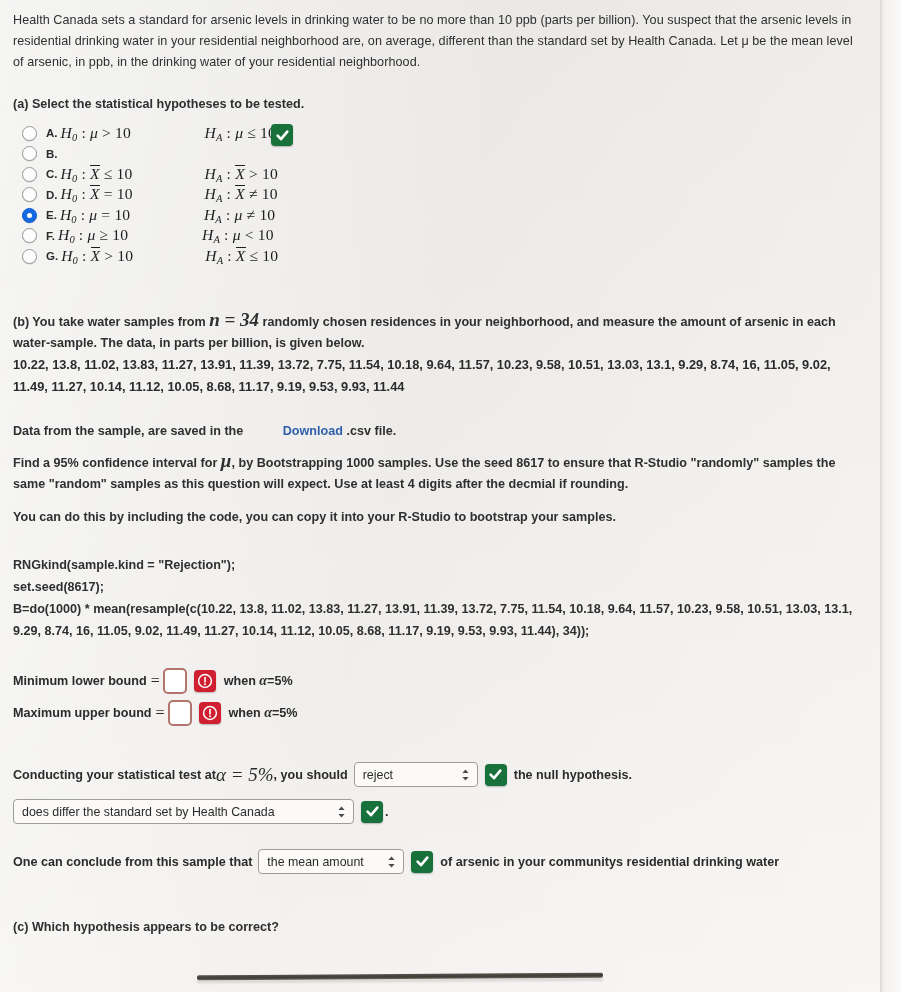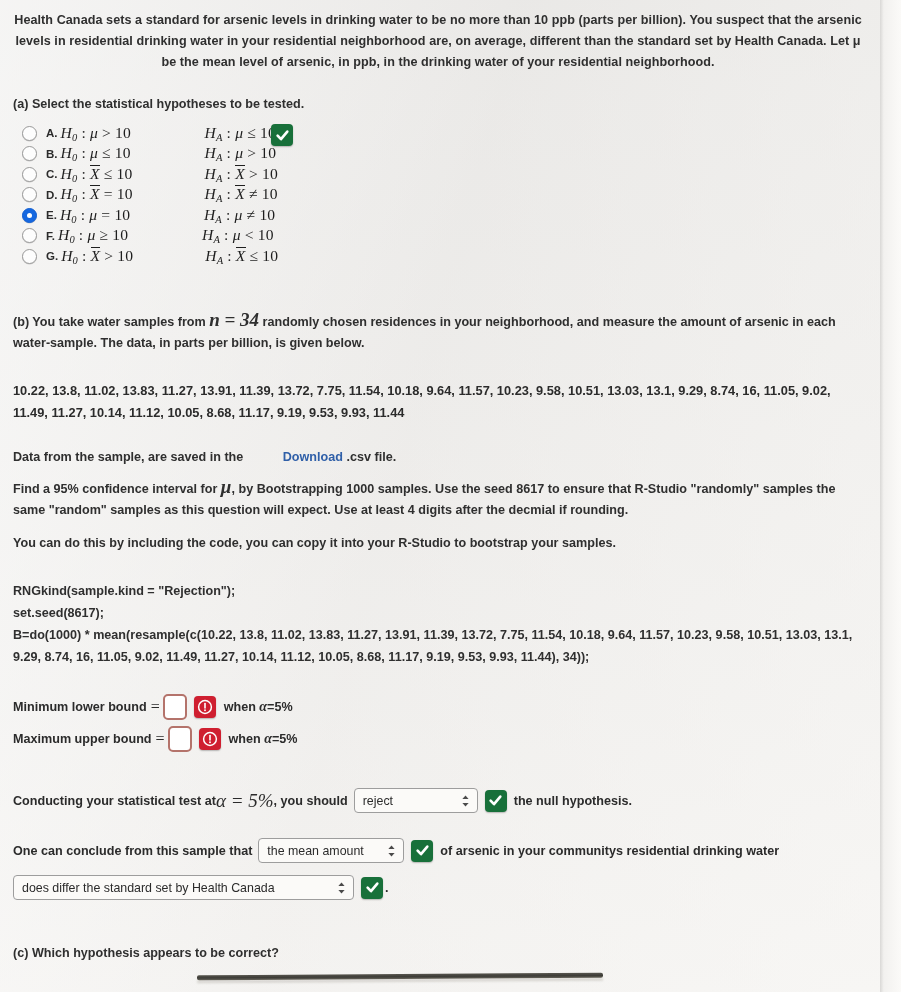--- a/index.html
+++ b/index.html
@@ -35,26 +35,25 @@
   }
   .content {
     position: absolute;
     left: 0; top: 0;
     width: 880px;
     padding: 10px 18px 0 13px;
     box-sizing: border-box;
   }
   .intro {
     font-size: 12.6px;
-    font-weight: 700;
+    font-weight: 400;
     line-height: 21px;
     color: #2f2f2f;
     letter-spacing: 0.005em;
     width: 850px;
-    text-align: center;
   }
   .q-label {
     font-size: 12.6px;
     font-weight: 700;
     line-height: 20px;
     color: #2f2f2f;
   }
   .blk-a { margin-top: 21px; }
 
   
@@ -149,21 +148,20 @@
     line-height: 21px;
     color: #2f2f2f;
     width: 850px;
   }
   .datalist {
     font-size: 12.8px;
     font-weight: 700;
     line-height: 22px;
     color: #2b2b2b;
     width: 848px;
-    margin-top: 26px;
   }
   .csvline { margin-top: 26px; font-size: 12.6px; font-weight: 700; color: #2f2f2f; }
   .link { color: #2f5fa8; padding-left: 36px; }
 
   .blk-ci { margin-top: 12px; }
   .blk-code { margin-top: 26px; font-size: 12.6px; font-weight: 700; line-height: 22px; color: #2f2f2f; width: 860px; }
 
   .inline-math {
     font-family: "Liberation Serif", serif;
     font-size: 19px;
@@ -324,24 +322,20 @@
               <svg width="15" height="15" viewBox="0 0 15 15">
                   <path d="M2.6 7.6 L6 11.2 L12.3 3.6" stroke="#ffffff" stroke-width="2.6" fill="none" stroke-linecap="round" stroke-linejoin="round"></path>
                 </svg>
             </span>
           </span>
         </div>
 
         <div class="opt-row">
           <span class="radio"></span>
           <span class="opt-letter">B.</span>
-          <span class="mathtxt">
-            <span class="hyp-null"><i>H</i><span class="sub">0</span> : <i>μ</i> <span>≤</span> <span>10</span></span>
-            <span class="hyp-alt"><i>H</i><span class="sub">A</span> : <i>μ</i> <span>&gt;</span> <span>10</span></span>
-          </span>
         </div>
 
         <div class="opt-row">
           <span class="radio"></span>
           <span class="opt-letter">C.</span>
           <span class="mathtxt">
             <span class="hyp-null"><i>H</i><span class="sub">0</span> : <span class="ovl">X</span> <span>≤</span> <span>10</span></span>
             <span class="hyp-alt"><i>H</i><span class="sub">A</span> : <span class="ovl">X</span> <span>&gt;</span> <span>10</span></span>
           </span>
         </div>
@@ -461,20 +455,41 @@
           </span>
         </span>
         <span class="check-badge badge-gap">
           <svg width="15" height="15" viewBox="0 0 15 15">
               <path d="M2.6 7.6 L6 11.2 L12.3 3.6" stroke="#ffffff" stroke-width="2.6" fill="none" stroke-linecap="round" stroke-linejoin="round"></path>
             </svg>
         </span>
         <span class="concl-txt" style="margin-left:7px">the null hypothesis.</span>
       </div>
 
+      <div class="concl-row row-gap-3">
+        <span class="sel-wrap">
+          <select class="sel sel-3">
+            <option>does differ the standard set by Health Canada</option>
+            <option>does not differ the standard set by Health Canada</option>
+          </select>
+          <span class="sel-chev">
+            <svg width="9" height="14" viewBox="0 0 9 14">
+                <path d="M4.5 1.4 L7.6 5 L1.4 5 Z" fill="#4a4a4a"></path>
+                <path d="M4.5 12.6 L7.6 9 L1.4 9 Z" fill="#4a4a4a"></path>
+              </svg>
+          </span>
+        </span>
+        <span class="check-badge badge-gap">
+          <svg width="15" height="15" viewBox="0 0 15 15">
+              <path d="M2.6 7.6 L6 11.2 L12.3 3.6" stroke="#ffffff" stroke-width="2.6" fill="none" stroke-linecap="round" stroke-linejoin="round"></path>
+            </svg>
+        </span>
+        <span class="period">.</span>
+      </div>
+
       <div class="concl-row row-gap-2">
         <span class="concl-txt" style="margin-right:6px">One can conclude from this sample that</span>
         <span class="sel-wrap">
           <select class="sel sel-2">
             <option>the mean amount</option>
             <option>the amount</option>
           </select>
           <span class="sel-chev">
             <svg width="9" height="14" viewBox="0 0 9 14">
                 <path d="M4.5 1.4 L7.6 5 L1.4 5 Z" fill="#4a4a4a"></path>
@@ -482,41 +497,20 @@
               </svg>
           </span>
         </span>
         <span class="check-badge badge-gap">
           <svg width="15" height="15" viewBox="0 0 15 15">
               <path d="M2.6 7.6 L6 11.2 L12.3 3.6" stroke="#ffffff" stroke-width="2.6" fill="none" stroke-linecap="round" stroke-linejoin="round"></path>
             </svg>
         </span>
         <span class="concl-txt" style="margin-left:7px">of arsenic in your communitys residential drinking water</span>
       </div>
-
-      <div class="concl-row row-gap-3">
-        <span class="sel-wrap">
-          <select class="sel sel-3">
-            <option>does differ the standard set by Health Canada</option>
-            <option>does not differ the standard set by Health Canada</option>
-          </select>
-          <span class="sel-chev">
-            <svg width="9" height="14" viewBox="0 0 9 14">
-                <path d="M4.5 1.4 L7.6 5 L1.4 5 Z" fill="#4a4a4a"></path>
-                <path d="M4.5 12.6 L7.6 9 L1.4 9 Z" fill="#4a4a4a"></path>
-              </svg>
-          </span>
-        </span>
-        <span class="check-badge badge-gap">
-          <svg width="15" height="15" viewBox="0 0 15 15">
-              <path d="M2.6 7.6 L6 11.2 L12.3 3.6" stroke="#ffffff" stroke-width="2.6" fill="none" stroke-linecap="round" stroke-linejoin="round"></path>
-            </svg>
-        </span>
-        <span class="period">.</span>
-      </div>
     </div>
 
     <div class="blk-c">
       <div class="q-label">(c) Which hypothesis appears to be correct?</div>
 
     </div>
 
   </div>
 
   <div class="bottom-bar"></div>

